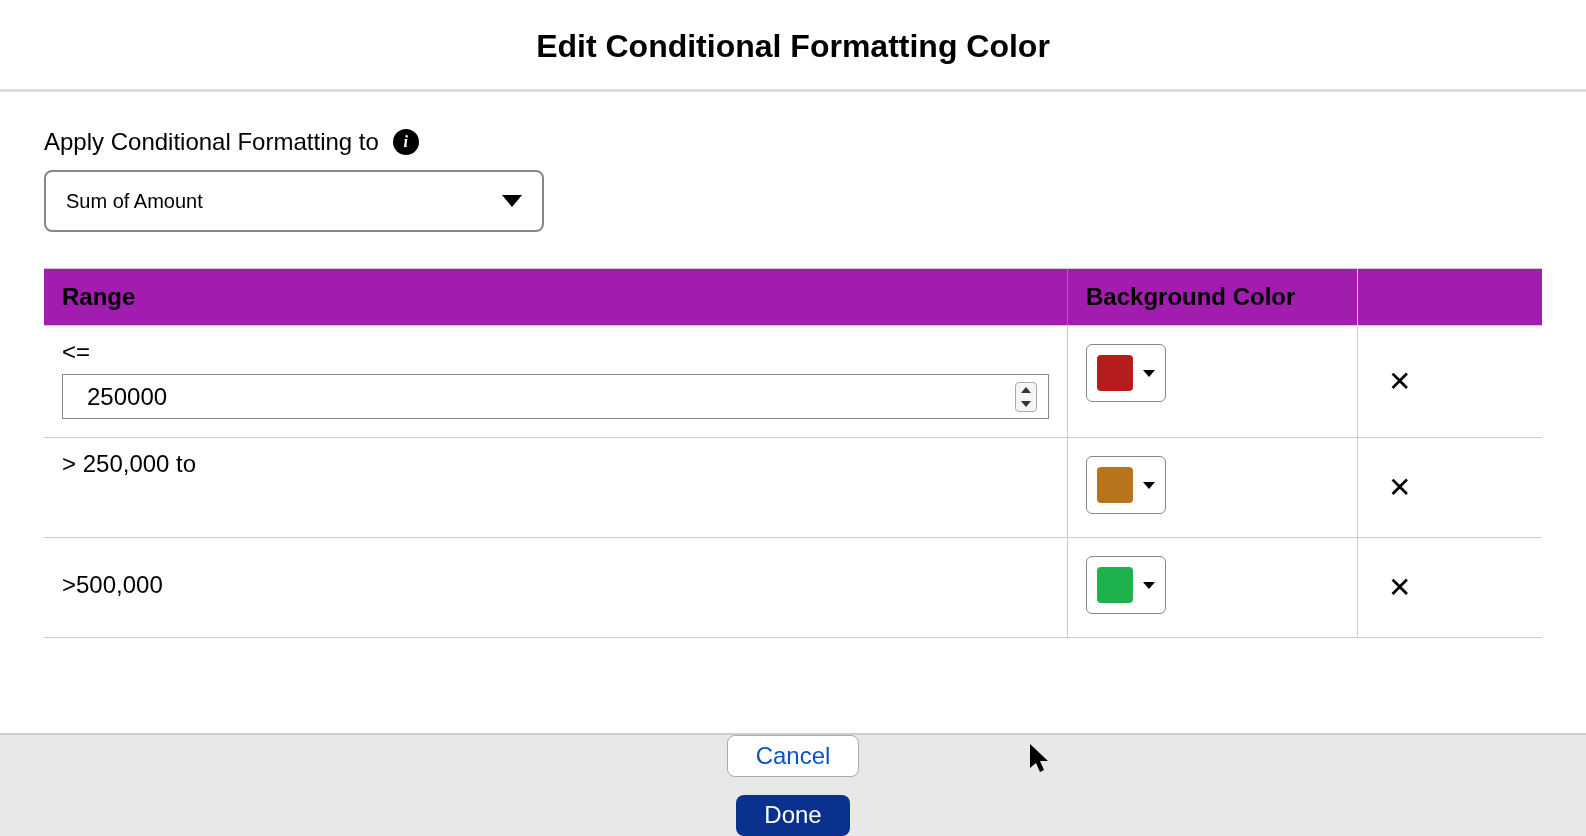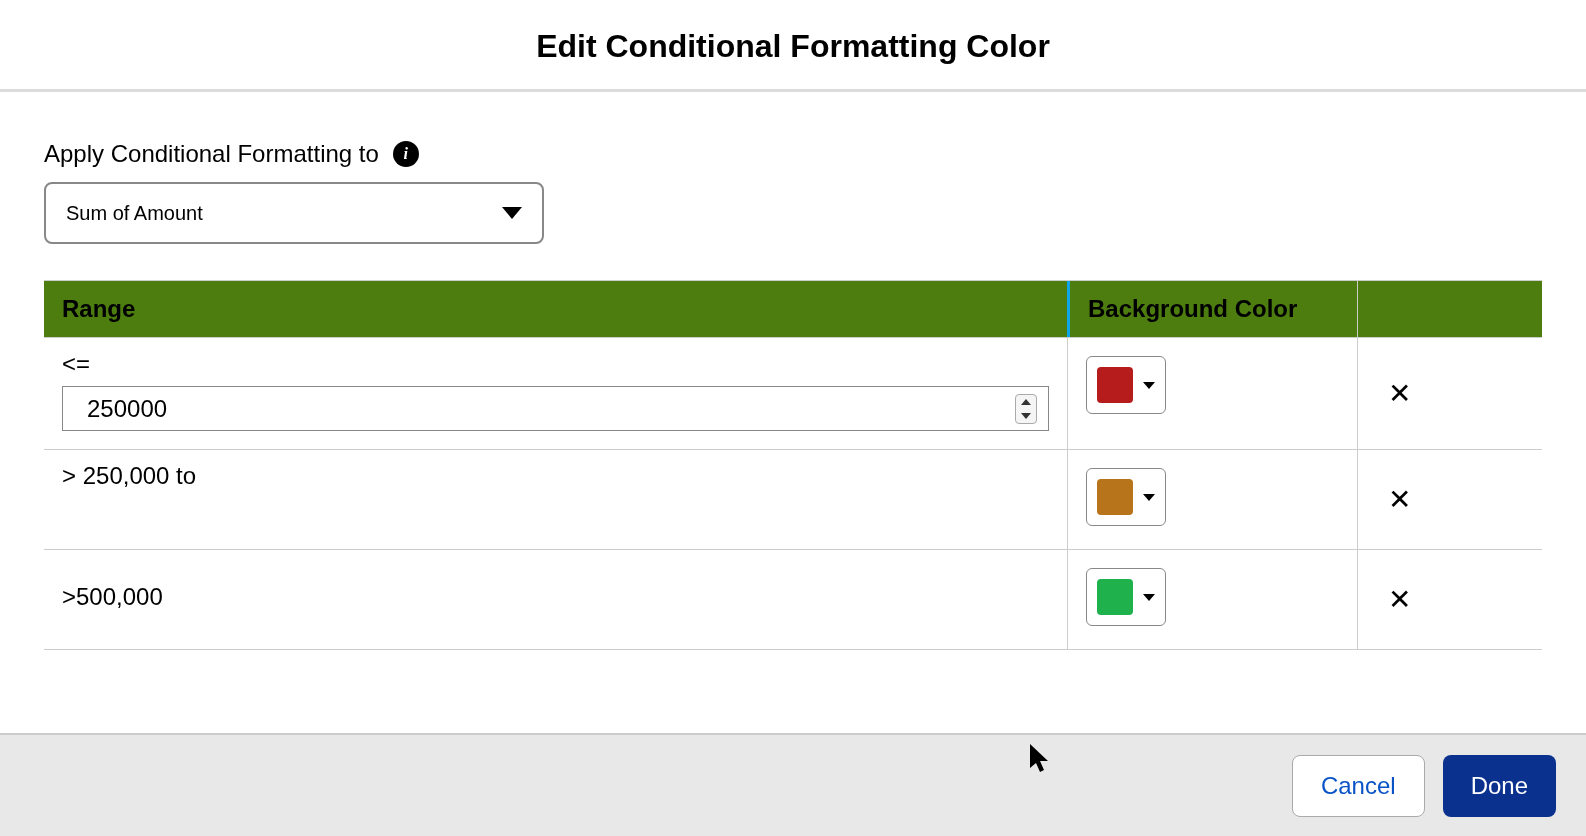--- a/index.html
+++ b/index.html
@@ -18,21 +18,21 @@
       text-align: center;
       padding: 28px 0 24px 0;
       border-bottom: 3px solid #dcdcdc;
     }
     .header h1 {
       font-size: 32px;
       font-weight: 700;
       color: #000;
     }
     .content {
-      padding: 48px 44px 0 44px;
+      padding: 36px 44px 0 44px;
     }
     .field-label-row {
       display: flex;
       align-items: center;
       gap: 14px;
       margin-bottom: 14px;
     }
     .field-label {
       font-size: 24px;
       color: #000;
@@ -71,36 +71,36 @@
       border-right: 10px solid transparent;
       border-top: 12px solid #000;
     }
     .table {
       margin-top: 36px;
       width: 100%;
       border-collapse: collapse;
     }
     .table-header {
       display: flex;
-      background: #4d7c0f;
+      background: #a21caf;
       border-top: 1px solid #ccc;
       border-bottom: 1px solid #ccc;
     }
     .col-range {
       flex: 1;
       padding: 14px 18px;
       font-size: 24px;
       font-weight: 700;
     }
     .col-bg {
       width: 290px;
       padding: 14px 18px;
       font-size: 24px;
       font-weight: 700;
-      border-left: 3px solid #0ea5e9;
+      border-left: 1px solid #0ea5e9;
     }
     .col-action {
       width: 185px;
       border-left: 1px solid #ccc;
     }
     .table-row {
       display: flex;
       border-bottom: 1px solid #ccc;
       min-height: 100px;
     }
@@ -209,20 +209,21 @@
       left: 0;
       right: 0;
       background: #e8e8e8;
       border-top: 2px solid #ccc;
       height: 103px;
       display: flex;
       align-items: center;
       justify-content: flex-end;
       padding: 0 30px;
       gap: 18px;
+      flex-direction: column;
     }
     .btn {
       height: 62px;
       padding: 0 28px;
       border-radius: 8px;
       font-size: 24px;
       cursor: pointer;
       border: none;
     }
     .btn-cancel {

